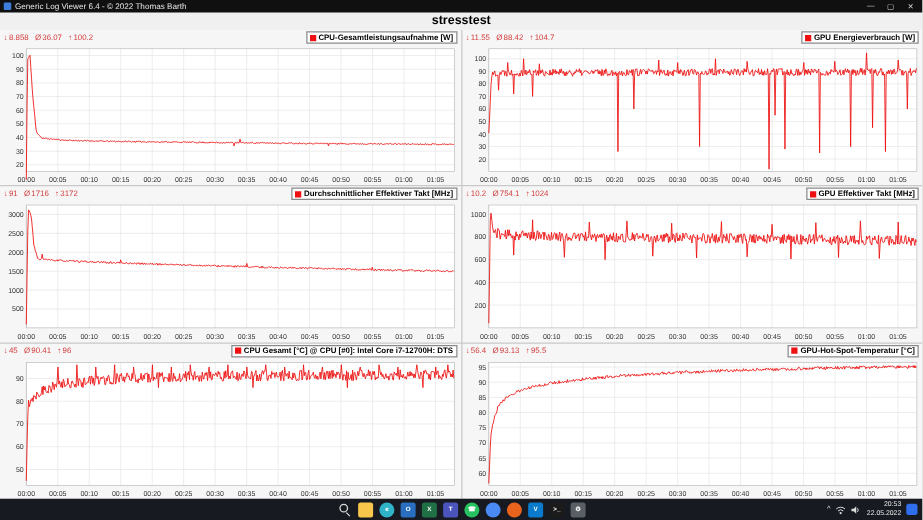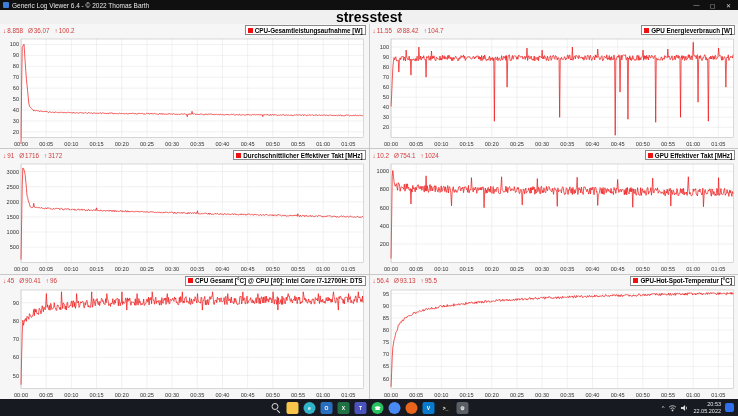--- a/index.html
+++ b/index.html
@@ -5,21 +5,21 @@
   html,body{margin:0;padding:0;width:738px;height:416px;overflow:hidden;
     font-family:"Liberation Sans",sans-serif;background:#f0f0f0;position:relative;}
   
   .titlebar{height:10px;background:#101010;color:#e6e6e6;display:flex;align-items:center;
     padding:0 3px;gap:3px;font-size:6.5px;}
   .app-icon{width:6px;height:6px;background:#3d7edb;border-radius:1px;flex:0 0 auto;}
   .titlebar .title{white-space:nowrap;}
   .titlebar .spacer{flex:1;}
   .win-btn{width:13px;text-align:center;font-size:6px;color:#d8d8d8;cursor:default;}
   
-  .heading{height:14px;line-height:14px;text-align:center;font-weight:bold;font-size:14px;color:#000;}
+  .heading{height:14px;line-height:14px;text-align:center;font-weight:bold;font-size:10px;color:#000;}
   
   .grid{position:absolute;top:24px;bottom:17px;left:0;right:0;display:grid;
     grid-template-columns:1fr 1fr;grid-template-rows:1fr 1fr 1fr;gap:1px;background:#c9c9c9;}
   .panel{background:#f6f6f6;display:flex;flex-direction:column;min-height:0;}
   .panel-header{display:flex;justify-content:space-between;align-items:center;
     padding:1px 3px 0 3px;height:10px;flex:0 0 auto;}
   .stats{color:#d23b3b;font-size:6.3px;display:flex;gap:5px;white-space:nowrap;}
   .stat .sym{margin-right:1px;}
   .legend{display:flex;align-items:center;gap:2px;border:1px solid #8a8a8a;background:#fff;
     padding:0 2px;height:8px;}

